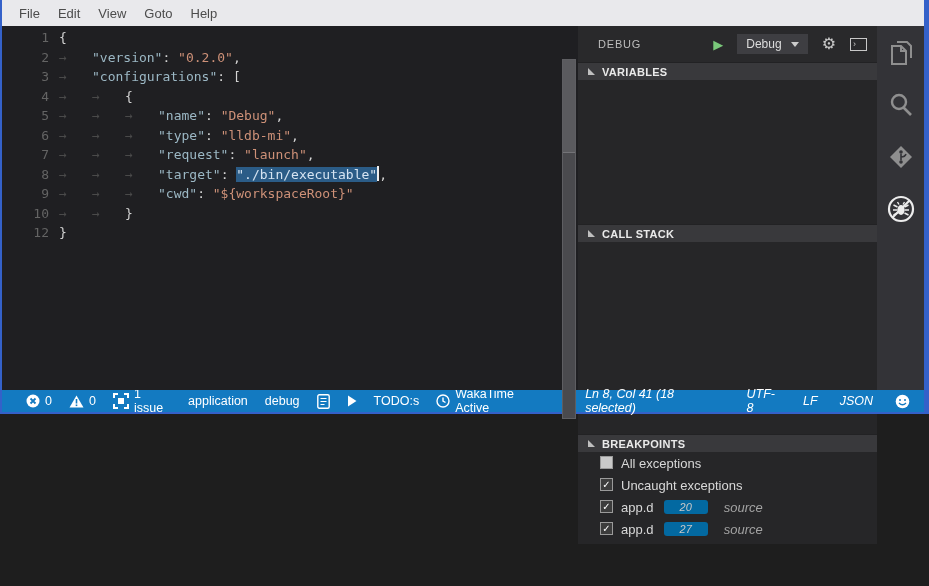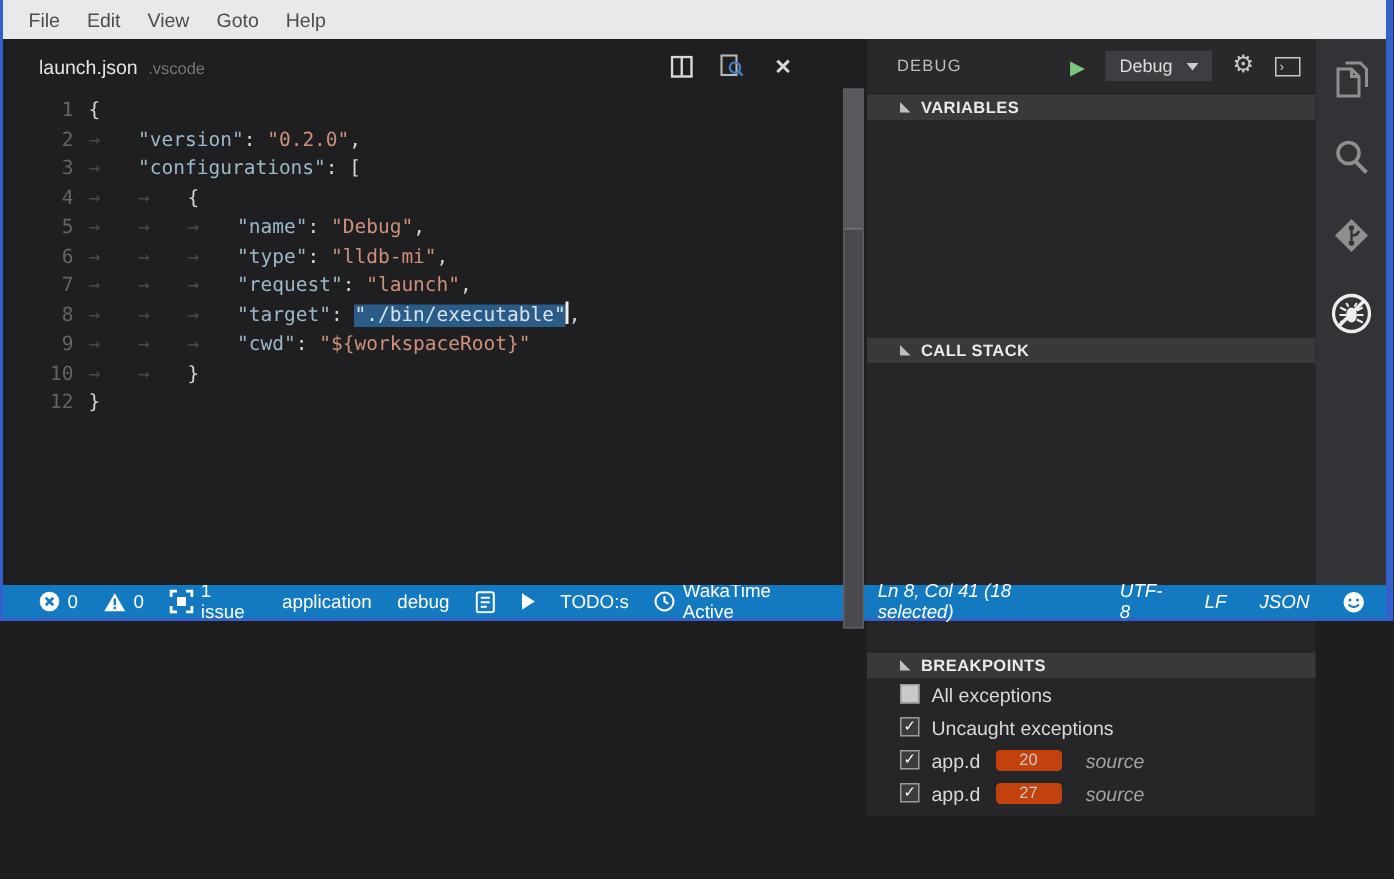--- a/index.html
+++ b/index.html
@@ -50,37 +50,37 @@
   .panel-controls { margin-left: auto; display: flex; align-items: center; gap: 14px; }
   .play-btn { color: #7ac87a; font-size: 13px; line-height: 1; }
   .config-dropdown { background: #3e3e42; color: #dddddd; font-size: 12px; padding: 3px 9px;
     display: flex; align-items: center; gap: 9px; }
   .caret-down { width: 0; height: 0; border-left: 4px solid transparent; border-right: 4px solid transparent; border-top: 5px solid #cccccc; }
   .gear { color: #c8c8c8; font-size: 16px; line-height: 1; }
   .console-icon { width: 17px; height: 13px; border: 1px solid #c8c8c8; color: #c8c8c8;
     font-size: 9px; line-height: 11px; padding-left: 2px; }
 
   .section-header { height: 18px; flex: none; background: #39393c; display: flex; align-items: center;
-    padding-left: 22px; border-top: 1px solid #222224; }
+    padding-left: 10px; border-top: 1px solid #222224; }
   .twistie { width: 0; height: 0; border-bottom: 7px solid #bfbfbf; border-right: 7px solid transparent; margin-right: 7px; }
   .section-title { font-size: 11px; font-weight: bold; color: #eaeaea; letter-spacing: 0.3px; }
   .section-body { background: #262628; flex: none; }
   .body-variables { height: 113px; }
   .body-watch { height: 31px; }
   .body-callstack { height: 192px; }
   .body-breakpoints { flex: 1; padding-top: 4px; }
 
   .bp-row { height: 22px; display: flex; align-items: flex-start; padding-left: 22px; }
   .checkbox { width: 13px; height: 13px; flex: none; margin-right: 8px; border: 1px solid #9a9a9a;
     font-size: 10px; line-height: 11px; text-align: center; }
   .checkbox.checked { background: #3c3c3c; color: #ffffff; }
   .checkbox.unchecked { background: #c9c9c9; }
   .bp-label { font-size: 13px; color: #d8d8d8; }
-  .bp-badge { font-size: 11px; color: #c8c8c8; background: #c2410c; border-radius: 3px;
-    padding: 1px 16px; margin-left: 10px; }
+  .bp-badge { font-size: 11px; color: #c8c8c8; background: #0369a1; border-radius: 3px;
+    padding: 1px 16px; margin-left: 10px; font-style: italic; }
   .bp-note { font-size: 13px; color: #a3a3a3; margin-left: 16px; font-style: italic; }
 
   
   .activity-bar { width: 47px; flex: none; background: #333337; display: flex; flex-direction: column;
     align-items: center; padding-top: 13px; gap: 24px; }
   .ab-icon { width: 28px; height: 28px; display: flex; align-items: center; justify-content: center; }
 
   
   .statusbar { height: 24px; flex: none; background: #137ac1; display: flex; align-items: center;
     padding: 0 14px 0 24px; color: #ffffff; border-bottom: 2px solid #3461c9; }
@@ -98,41 +98,20 @@
       <span class="menu-item">File</span>
       <span class="menu-item">Edit</span>
       <span class="menu-item">View</span>
       <span class="menu-item">Goto</span>
       <span class="menu-item">Help</span>
     </div>
 
   <div class="main">
 
     <div class="editor-pane">
-      <div class="editor-titlebar">
-        <span class="tab-title">
-          <span>launch.json</span><span class="tab-detail">.vscode</span>
-        </span>
-        <div class="editor-actions">
-          <span class="eicon">
-            <svg width="15" height="15" viewBox="0 0 15 15">
-                <rect x="1" y="1" width="13" height="13" fill="none" stroke="#d8d8d8" stroke-width="1.6"></rect>
-                <line x1="7.5" y1="1" x2="7.5" y2="14" stroke="#d8d8d8" stroke-width="1.6"></line>
-              </svg>
-          </span>
-          <span class="eicon">
-            <svg width="16" height="16" viewBox="0 0 16 16">
-                <rect x="1" y="1" width="10" height="13" fill="none" stroke="#b8b8b8" stroke-width="1.4"></rect>
-                <circle cx="10" cy="9" r="3.4" fill="none" stroke="#3f7fbf" stroke-width="1.6"></circle>
-                <line x1="12.4" y1="11.6" x2="15" y2="14.4" stroke="#3f7fbf" stroke-width="1.8"></line>
-              </svg>
-          </span>
-          <span class="eicon close-x">✕</span>
-        </div>
-      </div>
       <div class="code-area" id="code">
           <div class="code-line"><span class="gutter">1</span><span class="line-content"><span class="tok-p">{</span></span></div>
           <div class="code-line"><span class="gutter">2</span><span class="line-content"><span class="tab-mark">→</span><span class="tok-k">"version"</span><span class="tok-p">: </span><span class="tok-v">"0.2.0"</span><span class="tok-p">,</span></span></div>
           <div class="code-line"><span class="gutter">3</span><span class="line-content"><span class="tab-mark">→</span><span class="tok-k">"configurations"</span><span class="tok-p">: [</span></span></div>
           <div class="code-line"><span class="gutter">4</span><span class="line-content"><span class="tab-mark">→</span><span class="tab-mark">→</span><span class="tok-p">{</span></span></div>
           <div class="code-line"><span class="gutter">5</span><span class="line-content"><span class="tab-mark">→</span><span class="tab-mark">→</span><span class="tab-mark">→</span><span class="tok-k">"name"</span><span class="tok-p">: </span><span class="tok-v">"Debug"</span><span class="tok-p">,</span></span></div>
           <div class="code-line"><span class="gutter">6</span><span class="line-content"><span class="tab-mark">→</span><span class="tab-mark">→</span><span class="tab-mark">→</span><span class="tok-k">"type"</span><span class="tok-p">: </span><span class="tok-v">"lldb-mi"</span><span class="tok-p">,</span></span></div>
           <div class="code-line"><span class="gutter">7</span><span class="line-content"><span class="tab-mark">→</span><span class="tab-mark">→</span><span class="tab-mark">→</span><span class="tok-k">"request"</span><span class="tok-p">: </span><span class="tok-v">"launch"</span><span class="tok-p">,</span></span></div>
           <div class="code-line"><span class="gutter">8</span><span class="line-content"><span class="tab-mark">→</span><span class="tab-mark">→</span><span class="tab-mark">→</span><span class="tok-k">"target"</span><span class="tok-p">: </span><span class="tok-sel">"./bin/executable"</span><span class="cursor"></span><span class="tok-p">,</span></span></div>
           <div class="code-line"><span class="gutter">9</span><span class="line-content"><span class="tab-mark">→</span><span class="tab-mark">→</span><span class="tab-mark">→</span><span class="tok-k">"cwd"</span><span class="tok-p">: </span><span class="tok-v">"${workspaceRoot}"</span></span></div>

